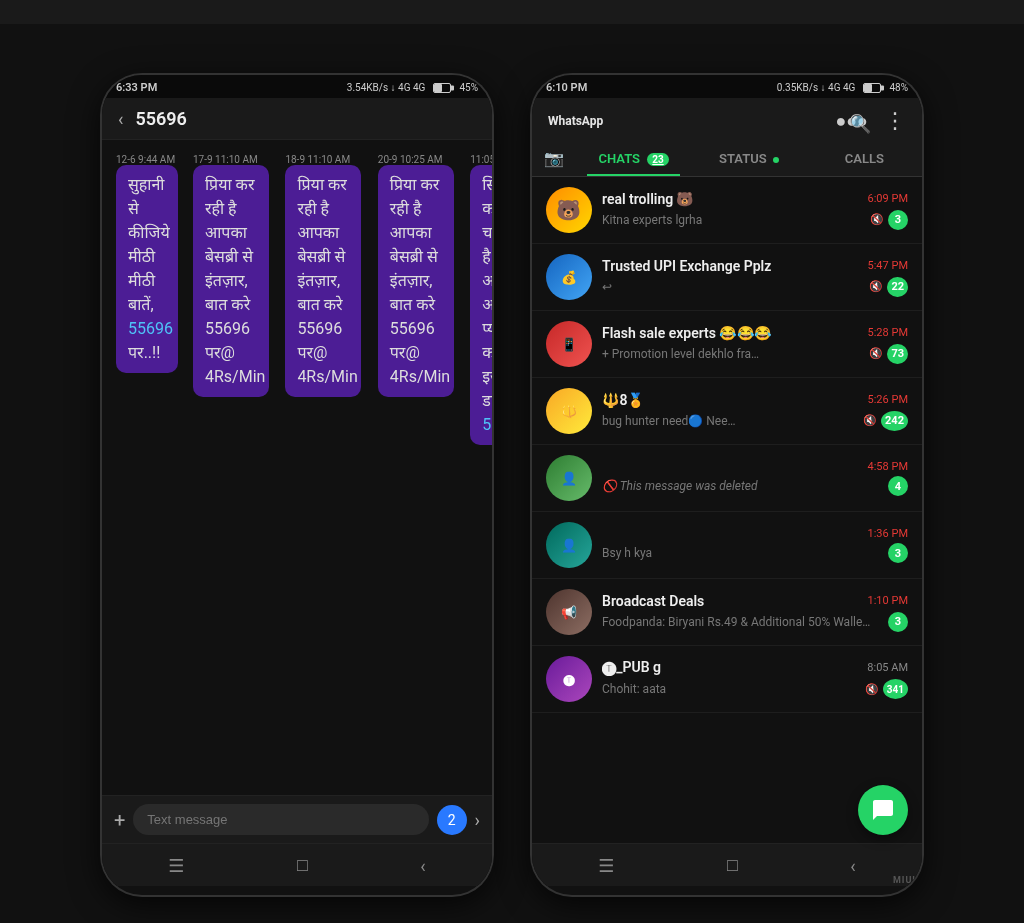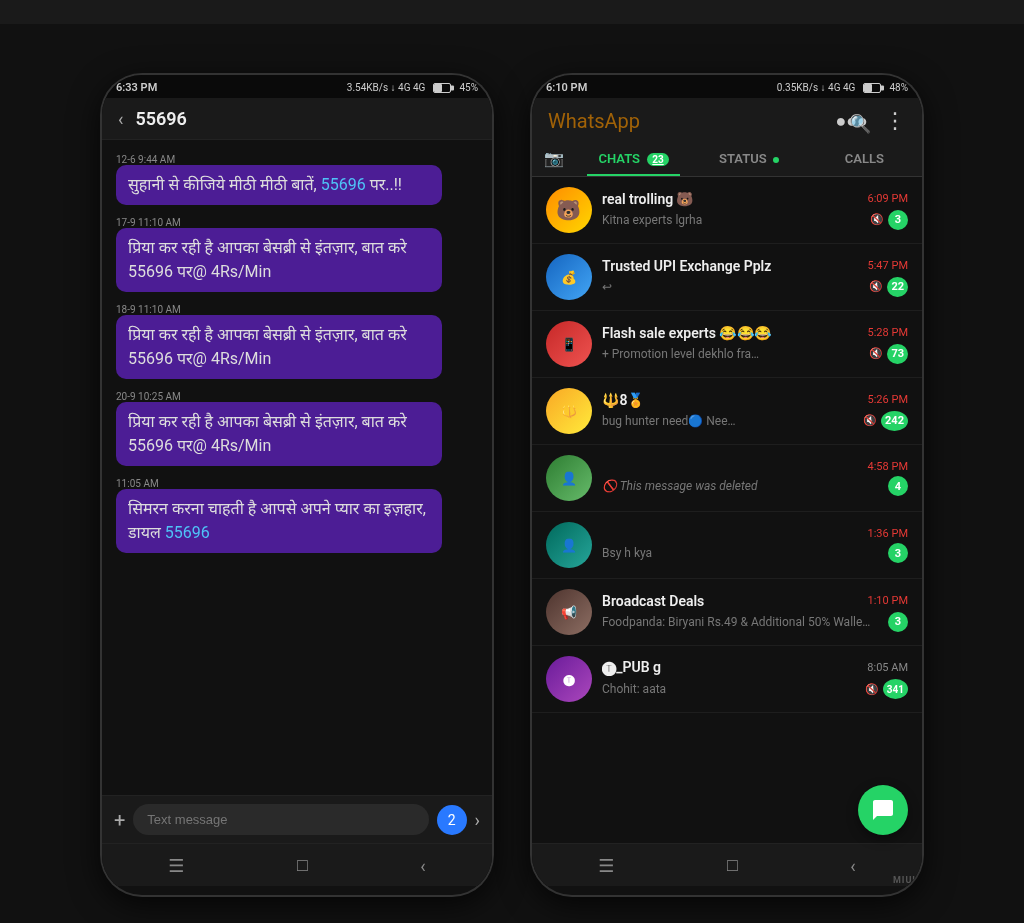--- a/index.html
+++ b/index.html
@@ -98,21 +98,21 @@
     .chat-title {
       font-size: 18px;
       font-weight: 600;
       color: #eee;
     }
     .chat-messages {
       flex: 1;
       overflow-y: auto;
       padding: 10px 14px;
       display: flex;
-      flex-direction: column;
+      flex-direction: row;
       gap: 8px;
       background: #111;
     }
     .msg-date {
       font-size: 10px;
       color: #888;
       margin-top: 4px;
     }
     .msg-bubble {
       background: #4c1d95;
@@ -184,23 +184,23 @@
       flex-direction: column;
     }
     .wa-header {
       background: #1a1a1a;
       padding: 10px 16px 8px;
       display: flex;
       align-items: center;
       justify-content: space-between;
     }
     .wa-title {
-      font-size: 20px;
-      font-weight: 400;
-      color: #a16207;
+      font-size: 12px;
+      font-weight: 700;
+      color: #e5e5e5;
     }
     .wa-icons {
       display: flex;
       gap: 16px;
       align-items: center;
     }
     .wa-icon {
       color: #ccc;
       font-size: 18px;
     }

